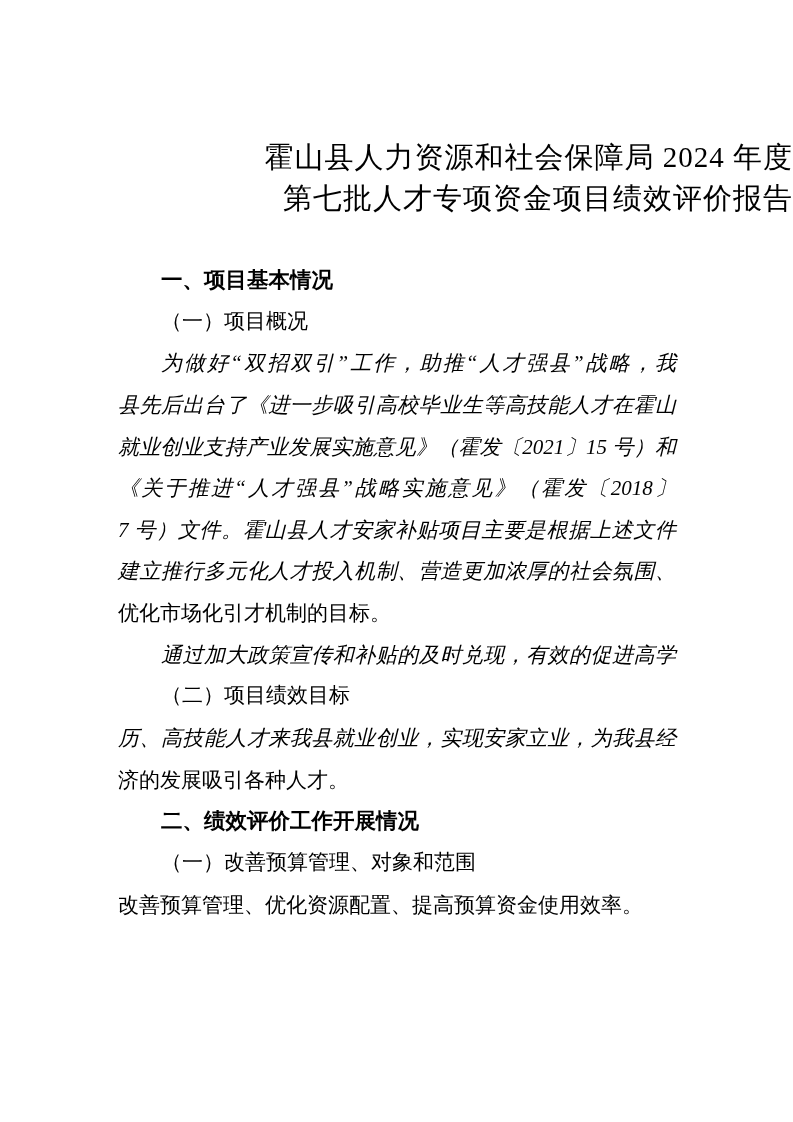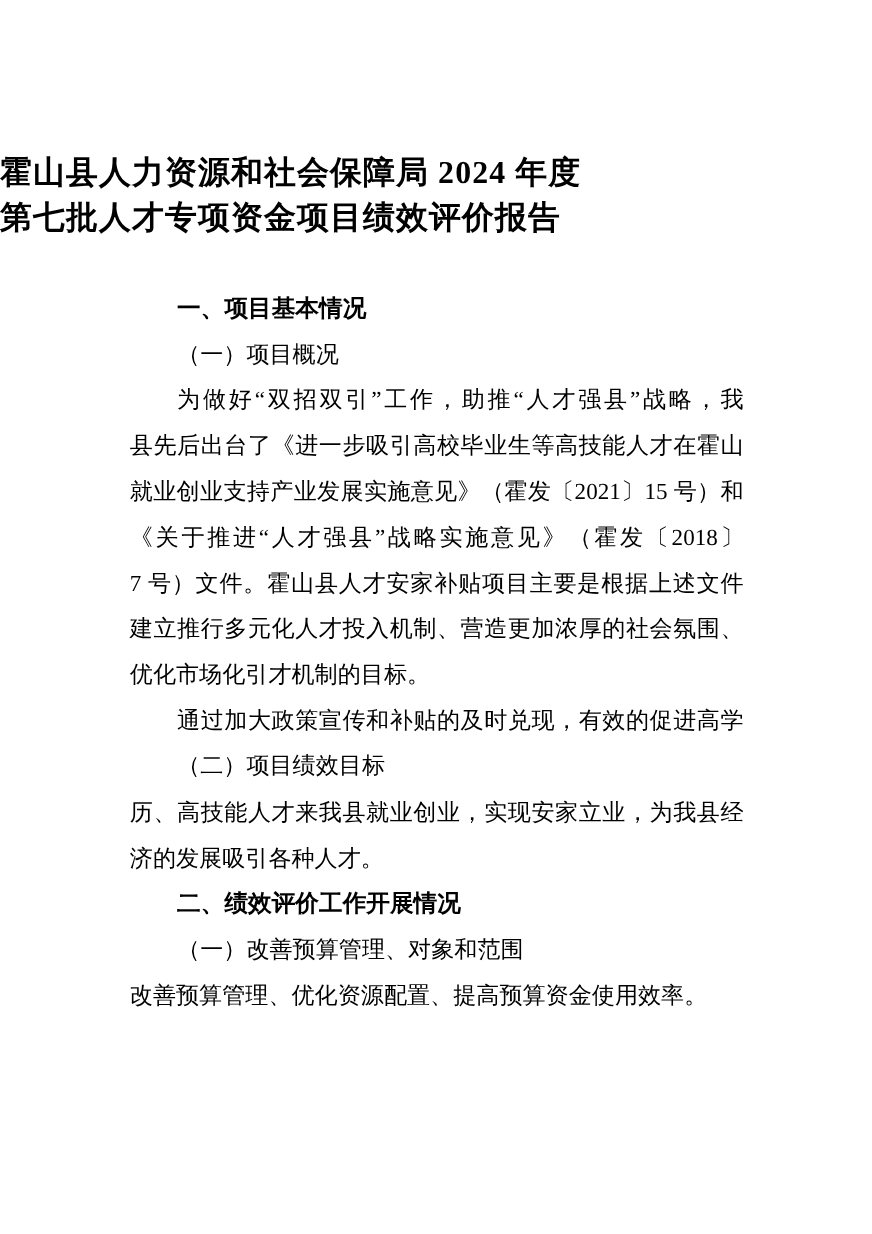--- a/index.html
+++ b/index.html
@@ -14,22 +14,22 @@
     background: #ffffff;
     overflow: hidden;
     font-family: "Liberation Serif", serif;
     color: #000000;
   }
   .title-block {
     position: absolute;
     top: 137px;
     left: 0;
     width: 793px;
-    text-align: left;
-    font-weight: bold;
+    text-align: right;
+    font-weight: normal;
     font-size: 29px;
     line-height: 41px;
     font-family: "Liberation Serif", serif;
     letter-spacing: 1px;
   }
   .body-block {
     position: absolute;
     top: 260px;
     left: 118px;
     width: 558px;
@@ -39,28 +39,29 @@
     height: 41.65px;
     line-height: 41.65px;
     text-align: left;
   }
   .indent {
     padding-left: 43px;
   }
   .stretch {
     text-align: justify;
     text-align-last: justify;
+    font-style: italic;
   }
   .h1 {
     font-weight: bold;
     font-family: "Liberation Sans", sans-serif;
     font-size: 21.5px;
   }
   .h2 {
-    font-family: Liberation Sans, sans-serif;
+    font-family: Liberation Mono, monospace;
   }
   .body-text {
     font-family: "Liberation Serif", serif;
   }
 </style>
 </head>
 <body>
 
 <div class="page">
 

